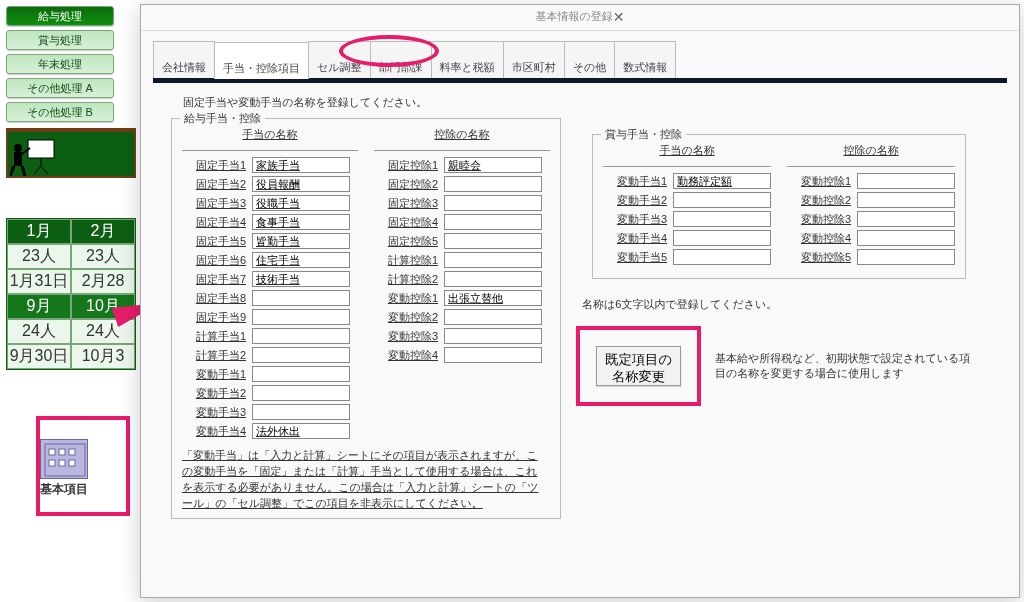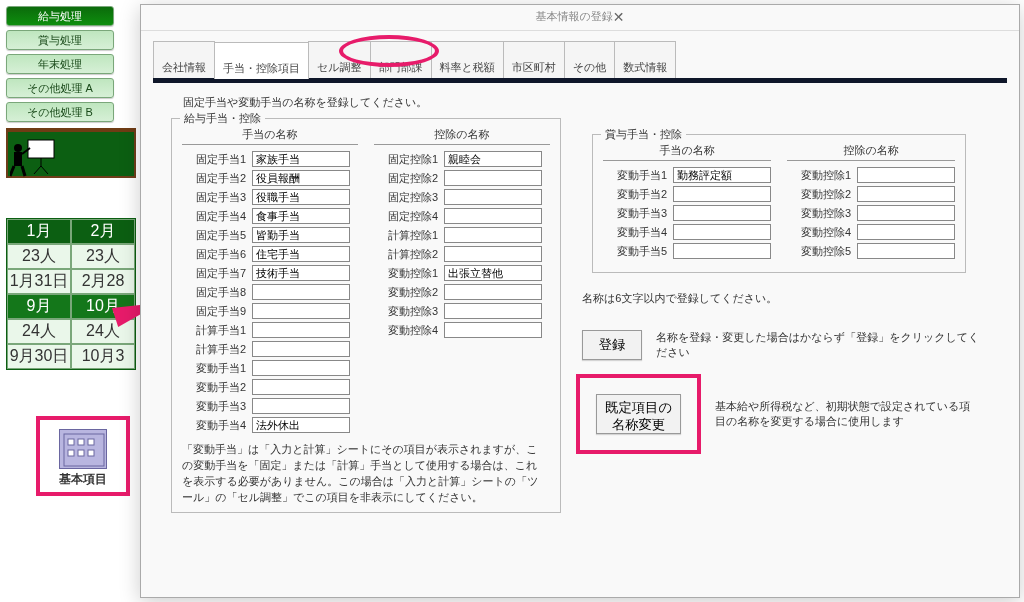--- a/index.html
+++ b/index.html
@@ -63,23 +63,23 @@
     text-align:center;
     padding:1px 0;
     background:#eaf7ea;
   }
   .cal-head { background:#0c5f12; color:#fff; }
   .cal-head.alt { background:#14771a; }
 
   .basic-item {
     margin-top: 46px;
     margin-left: 30px;
-    width: 94px; height: 80px;
+    width: 94px; height: 100px;
     border: 4px solid #e71b6a;
-    display:flex; flex-direction:column; align-items:center;
+    display:flex; flex-direction:column; align-items:flex-start;
     justify-content:center;
     padding-top:4px;
     position:relative;
   }
   .basic-item .house {
     width: 48px; height: 40px;
     background:#b9b6e0;
     border:1px solid #6a66a0;
     position:relative;
   }
@@ -155,20 +155,21 @@
     height: 530px;
   }
 
   .instr { margin:12px 0 4px 30px; color:#333;}
 
   .group {
     border:1px solid #bbb;
     margin: 4px 8px 0 18px;
     padding: 8px 10px 6px 10px;
     position:relative;
+    text-decoration:underline;
   }
   .group-title {
     position:absolute; top:-8px; left:8px;
     background:#f9f9f9; padding:0 4px;
   }
   .g-salary {
     display:inline-block;
     width: 390px;
     vertical-align:top;
   }
@@ -177,21 +178,21 @@
     width: 405px;
     margin-left: 4px;
     vertical-align:top;
   }
 
   .cols { display:flex; gap:16px; }
   .col { flex:1; }
   .col-header {
     text-align:center;
     border-bottom:1px solid #999;
-    padding-bottom:2px;
+    padding-bottom:8px;
     margin:0 0 6px 0;
   }
   .field { display:flex; align-items:center; margin-bottom:3px; }
   .field label { width:64px; text-align:right; margin-right:6px; color:#333;}
   .field input {
     width: 98px; height:16px;
     border:1px solid #888;
     background:#fff;
     font-size:11px;
     padding:0 3px;
@@ -391,20 +392,24 @@
               </div>
               <div class="field">
                 <label>固定控除3</label>
                 <input style="">
               </div>
               <div class="field">
                 <label>固定控除4</label>
                 <input style="">
               </div>
               <div class="field">
+                <label>固定控除5</label>
+                <input style="">
+              </div>
+              <div class="field">
                 <label>計算控除1</label>
                 <input style="">
               </div>
               <div class="field">
                 <label>計算控除2</label>
                 <input style="">
               </div>
               <div class="field">
                 <label>変動控除1</label>
                 <input value="出張立替他" style="">
@@ -480,24 +485,20 @@
                   <label>変動控除5</label>
                   <input style="">
                 </div>
               </div>
           </div>
         </div>
       </fieldset>
 
       <div class="bonus-note">名称は6文字以内で登録してください。</div>
 
-      <div class="reg-row">
-        <button class="btn">登録</button>
-        <div class="reg-note">名称を登録・変更した場合はかならず「登録」をクリックしてください</div>
-      </div>
 
       <div class="chg-row">
         <div class="chg-outline">
           <button class="btn btn-tall">
             <span>既定項目の</span><br>
             <span>名称変更</span>
           </button>
         </div>
         <div class="reg-note">基本給や所得税など、初期状態で設定されている項目の名称を変更する場合に使用します</div>
       </div>

